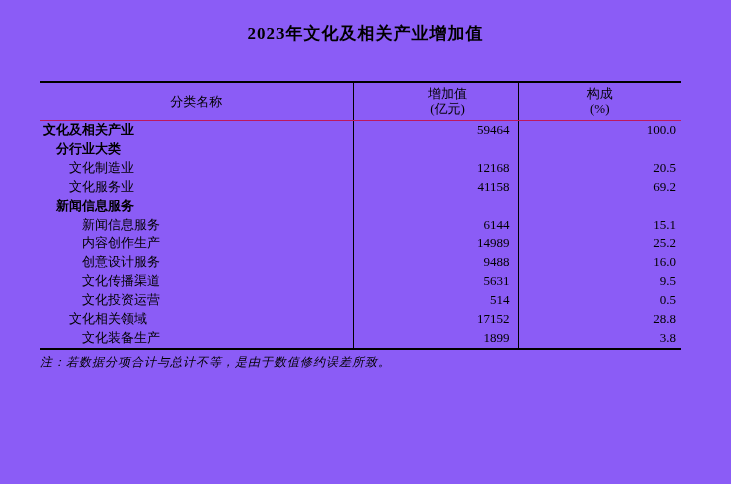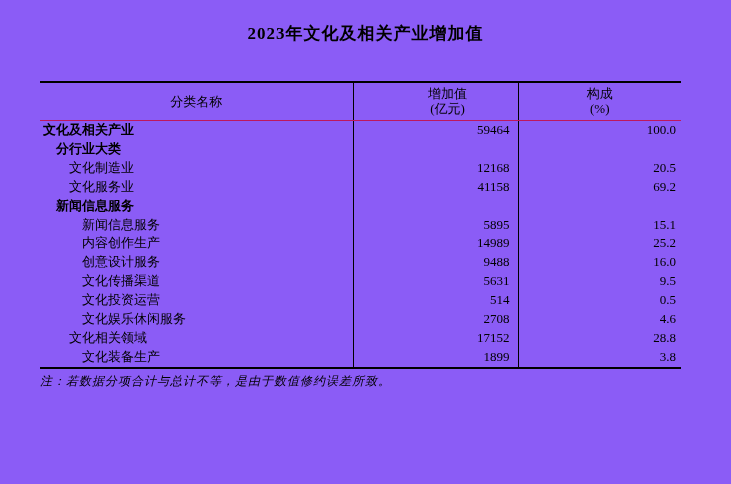--- a/index.html
+++ b/index.html
@@ -112,21 +112,21 @@
           <td class="cell-value">41158</td>
           <td class="cell-pct">69.2</td>
         </tr>
         <tr>
           <td class="cell-name indent-1 bold">新闻信息服务</td>
           <td class="cell-value"></td>
           <td class="cell-pct"></td>
         </tr>
         <tr>
           <td class="cell-name indent-3">新闻信息服务</td>
-          <td class="cell-value">5895</td>
+          <td class="cell-value">6144</td>
           <td class="cell-pct">15.1</td>
         </tr>
         <tr>
           <td class="cell-name indent-3">内容创作生产</td>
           <td class="cell-value">14989</td>
           <td class="cell-pct">25.2</td>
         </tr>
         <tr>
           <td class="cell-name indent-3">创意设计服务</td>
           <td class="cell-value">9488</td>
@@ -136,25 +136,20 @@
           <td class="cell-name indent-3">文化传播渠道</td>
           <td class="cell-value">5631</td>
           <td class="cell-pct">9.5</td>
         </tr>
         <tr>
           <td class="cell-name indent-3">文化投资运营</td>
           <td class="cell-value">514</td>
           <td class="cell-pct">0.5</td>
         </tr>
         <tr>
-          <td class="cell-name indent-3">文化娱乐休闲服务</td>
-          <td class="cell-value">2708</td>
-          <td class="cell-pct">4.6</td>
-        </tr>
-        <tr>
           <td class="cell-name indent-2">文化相关领域</td>
           <td class="cell-value">17152</td>
           <td class="cell-pct">28.8</td>
         </tr>
         <tr>
           <td class="cell-name indent-3">文化装备生产</td>
           <td class="cell-value">1899</td>
           <td class="cell-pct">3.8</td>
         </tr>
       </tbody>

